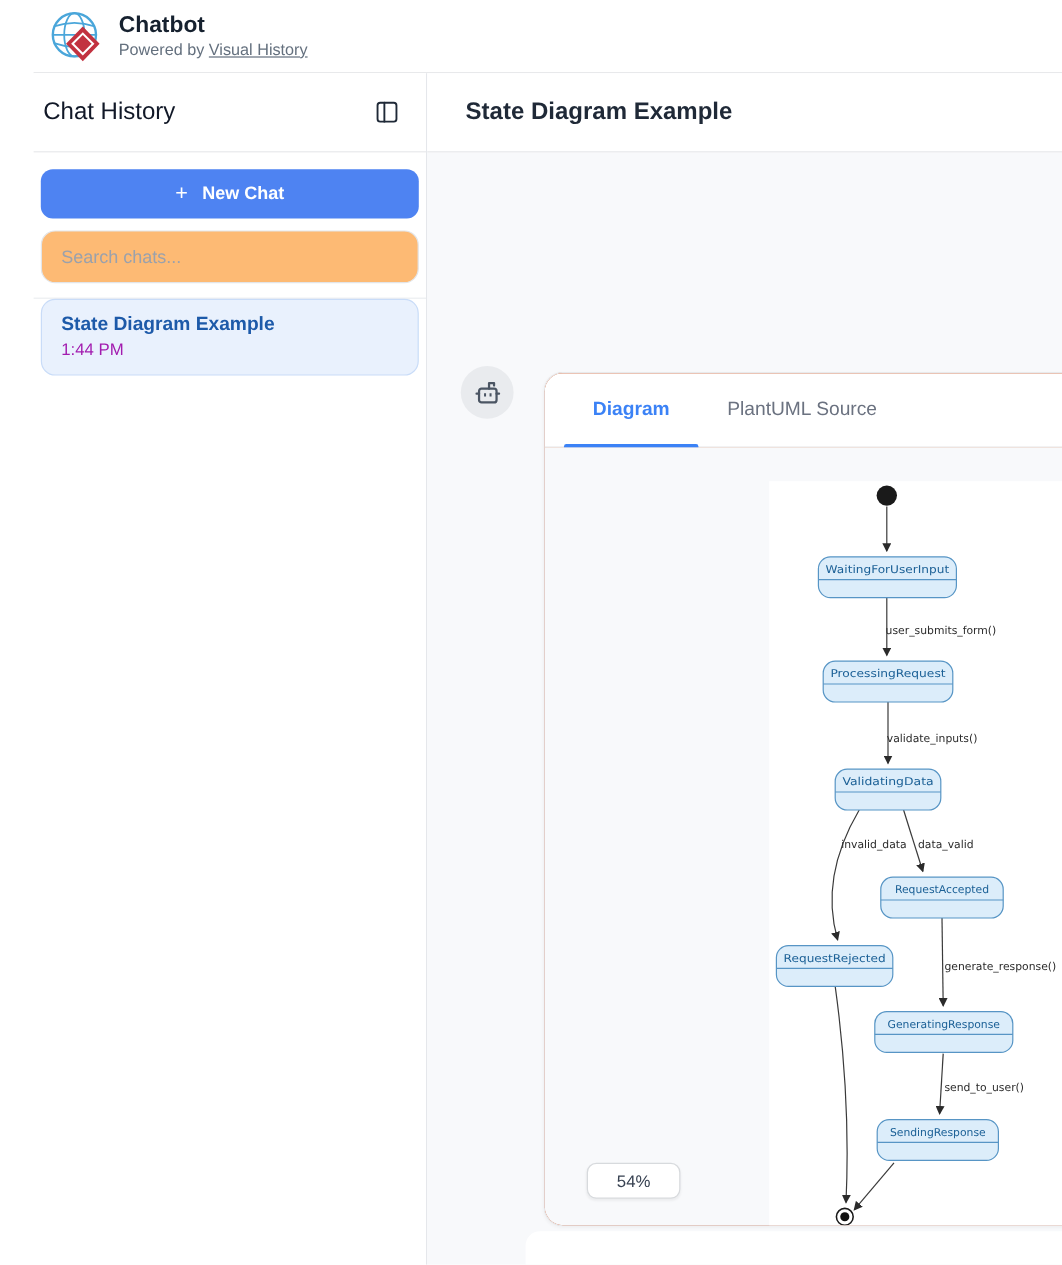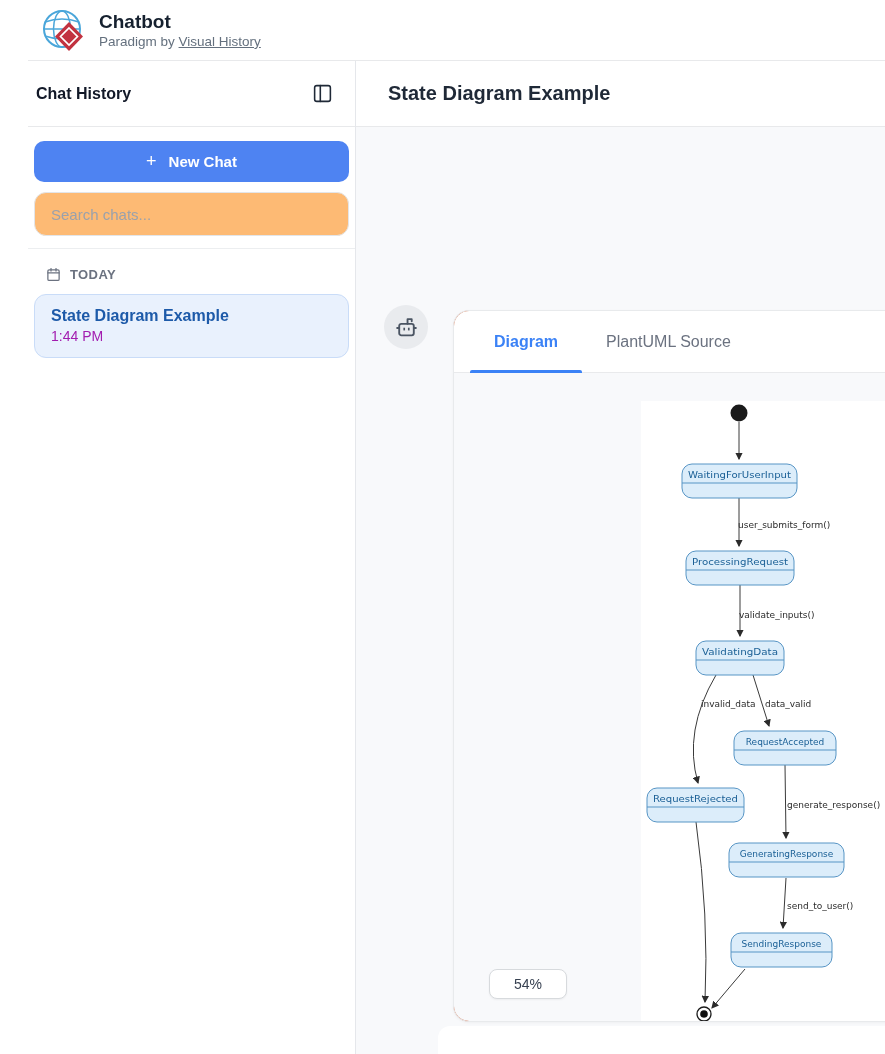--- a/index.html
+++ b/index.html
@@ -16,21 +16,21 @@
   .brand-sub { font-size:13.5px; color:#64707e; }
   .brand-sub a { color:#64707e; text-decoration:underline; cursor:pointer; }
 
   .body-row { flex:1; display:flex; min-height:0; }
 
   
   .sidebar { width:328px; flex:0 0 328px; background:#fff;
     border-right:1px solid #e5e7eb; display:flex; flex-direction:column; }
   .sidebar-header { height:66px; flex:0 0 66px; display:flex; align-items:center;
     justify-content:space-between; padding:0 20px 0 8px; border-bottom:1px solid #e8e9eb; }
-  .sidebar-header h2 { font-size:16px; font-weight:700; color:#111827; }
+  .sidebar-header h2 { font-size:20px; font-weight:400; color:#111827; }
   .icon-btn { background:none; border:none; cursor:pointer; display:flex;
     align-items:center; justify-content:center; padding:2px; }
 
   .sidebar-top { padding:14px 6px 12px; border-bottom:1px solid #eceef0; }
   .new-chat-btn { width:100%; height:41px; border:none; border-radius:10px;
     background:#4e83f2; color:#fff; font-size:15px; font-weight:600;
     font-family:inherit; display:flex; align-items:center; justify-content:center;
     gap:12px; cursor:pointer; }
   .new-chat-btn .plus { font-size:18px; font-weight:400; }
   .search-input { width:100%; height:44px; margin-top:10px; border:1px solid #e3e5e8;
@@ -102,21 +102,21 @@
       <ellipse cx="20" cy="21" rx="8.5" ry="18" fill="none" stroke="#4aa6da" stroke-width="1.5"></ellipse>
       <path d="M3,14 Q20,8 37,14" fill="none" stroke="#4aa6da" stroke-width="1.5"></path>
       <path d="M2,21 L38,21" fill="none" stroke="#4aa6da" stroke-width="1.5"></path>
       <path d="M3,28 Q20,34 37,28" fill="none" stroke="#4aa6da" stroke-width="1.5"></path>
       <path d="M27,14 L41,28.5 L27,43 L13,28.5 Z" fill="#c23240"></path>
       <path d="M27,20 L35.5,28.5 L27,37 L18.5,28.5 Z" fill="none" stroke="#ffffff" stroke-width="1.7"></path>
       <path d="M27,25 L30.5,28.5 L27,32" fill="none" stroke="#c23240" stroke-width="0"></path>
     </svg>
     <div>
       <div class="brand-title">Chatbot</div>
-      <div class="brand-sub"><span>Paradigm by </span><a>Visual History</a></div>
+      <div class="brand-sub"><span>Powered by </span><a>Visual History</a></div>
     </div>
   </header>
 
   <div class="body-row">
 
     <aside class="sidebar">
       <div class="sidebar-header">
         <h2>Chat History</h2>
         <button class="icon-btn">
           <svg width="21" height="21" viewBox="0 0 24 24" fill="none" stroke="#1f2937" stroke-width="1.8" stroke-linecap="round">
@@ -127,29 +127,20 @@
       </div>
 
       <div class="sidebar-top">
         <button class="new-chat-btn">
           <span class="plus">+</span>
           <span>New Chat</span>
         </button>
         <input class="search-input" type="text" placeholder="Search chats..." style="">
       </div>
 
-      <div class="section-header">
-        <svg width="15" height="15" viewBox="0 0 24 24" fill="none" stroke="#6b7280" stroke-width="2" stroke-linecap="round">
-          <rect x="3" y="4.5" width="18" height="17" rx="2"></rect>
-          <line x1="8" y1="2.5" x2="8" y2="6.5"></line>
-          <line x1="16" y1="2.5" x2="16" y2="6.5"></line>
-          <line x1="3" y1="9.5" x2="21" y2="9.5"></line>
-        </svg>
-        <span>TODAY</span>
-      </div>
 
       <div class="chat-item">
         <div class="chat-item-title">State Diagram Example</div>
         <div class="chat-item-time">1:44 PM</div>
       </div>
     </aside>
 
     <section class="main">
       <div class="main-header">
         <h1>State Diagram Example</h1>

